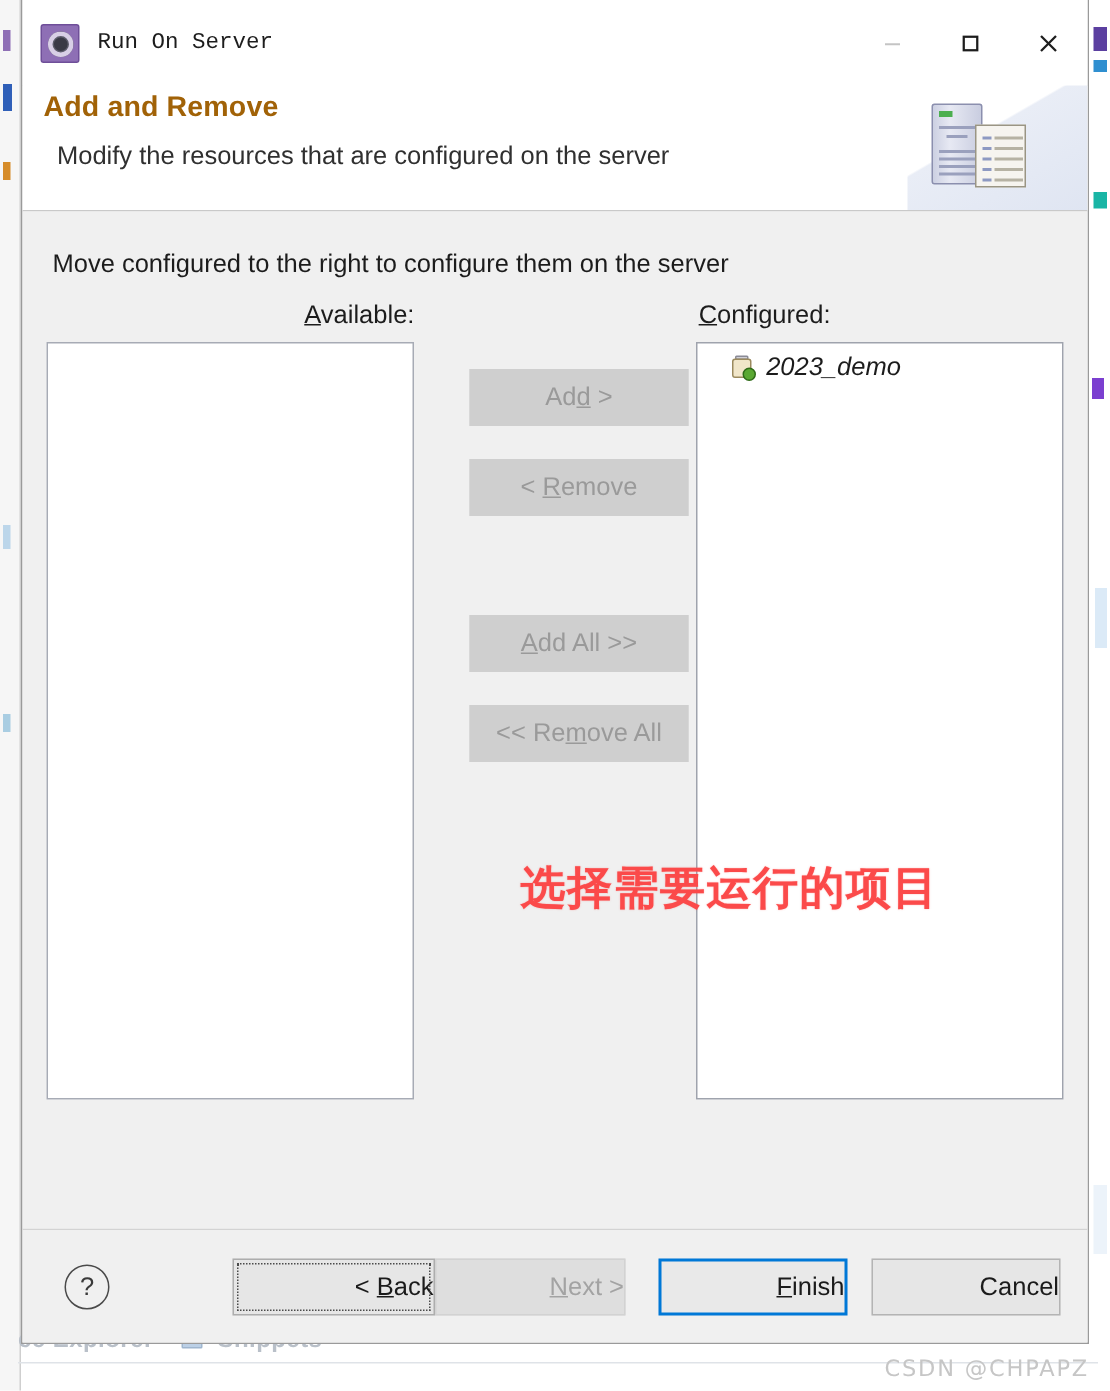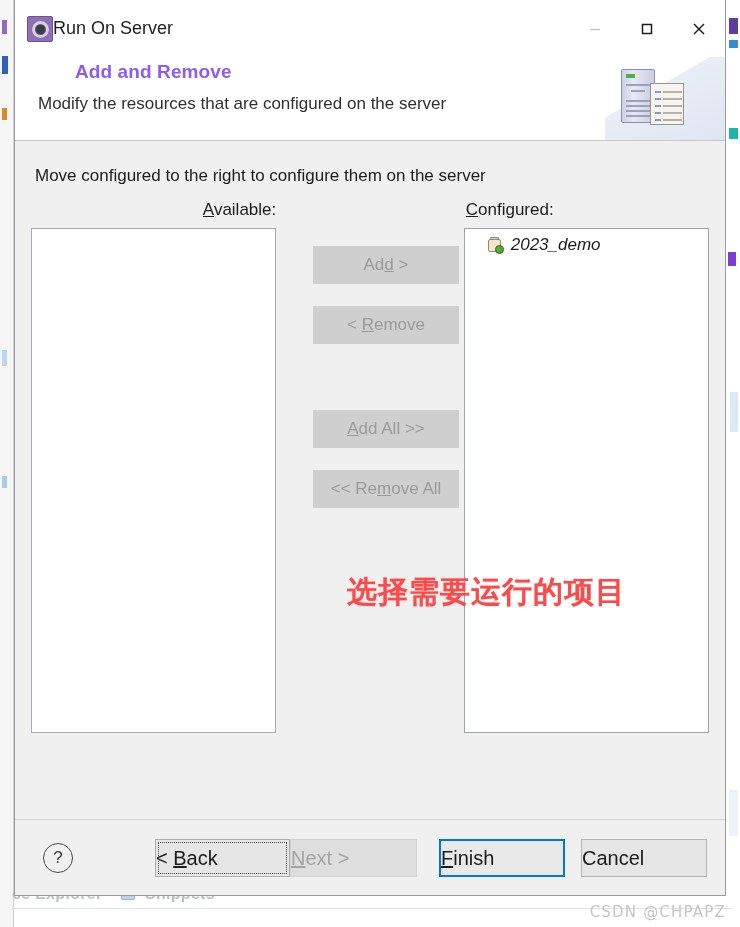--- a/index.html
+++ b/index.html
@@ -67,41 +67,42 @@
     width: 17px; height: 17px; border-radius: 50%;
     background: #5c5c6b;
     box-shadow: inset 0 0 0 3px #d8cfe6;
   }
   .title-icon::after {
     content: ""; position: absolute; left: 8px; top: 8px;
     width: 9px; height: 9px; border-radius: 50%;
     background: #3a3a46;
   }
   .title-text {
-    font-size: 18px; color: #1d1d1d;
+    margin-left: 12px; font-size: 15px; color: #1d1d1d;
     white-space: nowrap;
+    font-family: Liberation Mono, monospace;
   }
   .winbtns { margin-left: auto; display: flex; align-items: center; height: 100%; }
   .winbtn {
     width: 52px; height: 44px; display: flex; align-items: center; justify-content: center;
     font-size: 18px; color: #1d1d1d;
   }
   .winbtn.dim { color: #bdbdbd; }
   .winbtn svg { display: block; }
 
   
   .header {
     flex: 0 0 84px; position: relative;
     background: #ffffff;
     border-bottom: 1px solid #c9c9c9;
     padding: 4px 0 0 14px;
     overflow: hidden;
   }
   .header-title {
-    font-size: 19px; font-weight: bold; color: #8b5cf6; letter-spacing: .1px; margin-left: 46px;
+    font-size: 19px; font-weight: bold; color: #a16207; letter-spacing: .1px;
   }
   .header-sub {
     margin-top: 11px; margin-left: 9px;
     font-size: 17px; color: #303030;
   }
   .header-art {
     position: absolute; right: 0; top: -8px; width: 120px; height: 92px;
     background: linear-gradient(150deg, #ffffff 0%, #ffffff 42%, #e9edf6 43%, #dfe5f2 100%);
   }
   .srv-tower {
@@ -193,21 +194,21 @@
   }
   .help-btn {
     width: 30px; height: 30px; border-radius: 50%;
     border: 1.6px solid #4a4a4a; color: #3a3a3a;
     font-size: 17px; display: flex; align-items: center; justify-content: center;
     margin-left: 12px;
   }
   .footer-spacer { flex: 1 1 auto; }
   .nav-btn {
     height: 38px; width: 124px; margin-left: 12px;
-    font-size: 20px; text-align: left; line-height: 36px;
+    font-size: 17px; text-align: right; line-height: 36px;
     background: #e6e6e6; border: 1px solid #b4b4b4; color: #1b1b1b;
     white-space: nowrap; user-select: none;
   }
   .nav-btn u { text-decoration: underline; }
   .nav-btn.focus {
     background: #e6e6e6; border: 1px solid #adadad;
     outline: 1px dotted #4a4a4a; outline-offset: -4px;
   }
   .nav-btn.disabled { color: #a3a3a3; background: #dedede; border-color: #d2d2d2; }
   .nav-btn.default {

